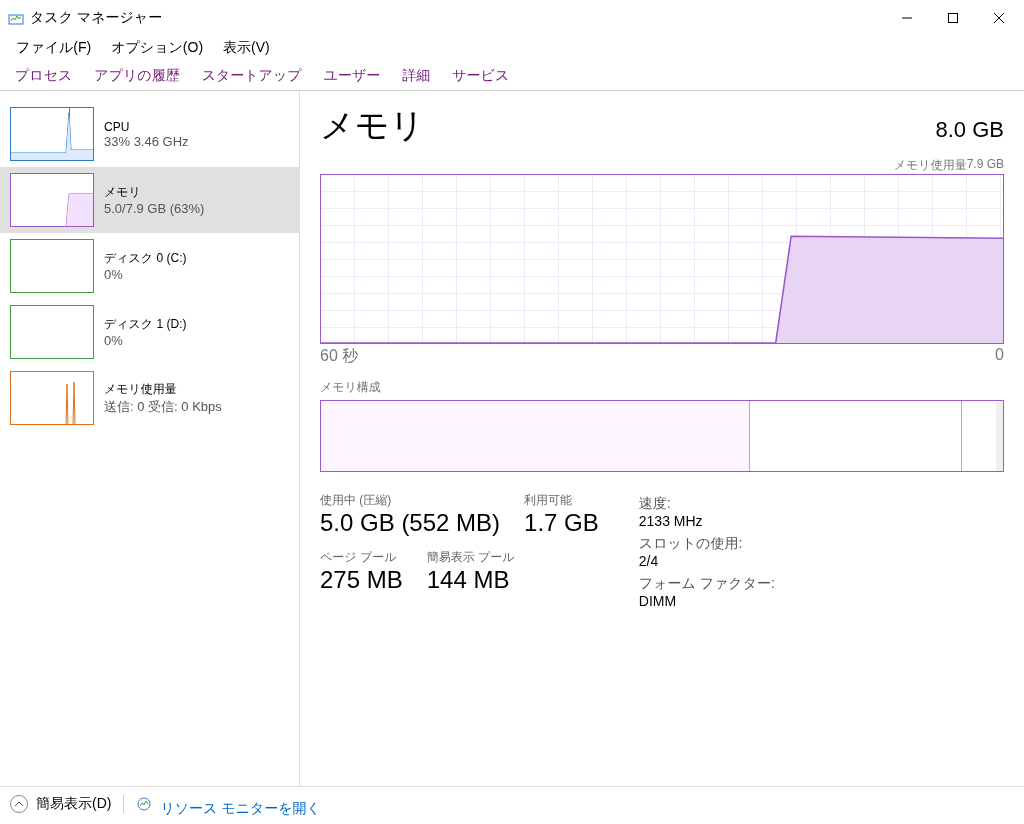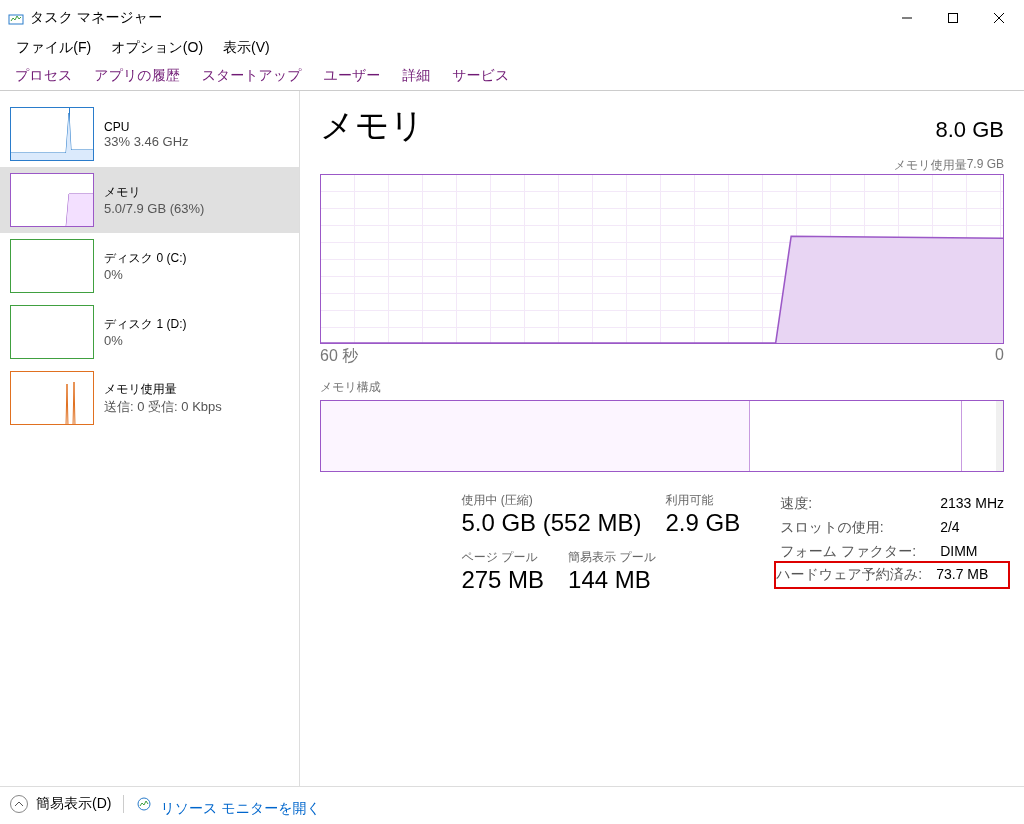--- a/index.html
+++ b/index.html
@@ -55,28 +55,28 @@
 
 .complbl { font-size: 12px; color: #737373; margin-top: 12px; }
 .compbar { border: 1px solid #9b58c7; height: 72px; display: flex; margin-top: 4px; }
 .compseg { height: 100%; }
 .compseg.used { background: #fcf5ff; border-right: 1px solid #c89be0; flex: 63; }
 .compseg.mod  { background: #fff; border-right: 1px solid #c89be0; flex: 31; }
 .compseg.free { background: #fff; flex: 5; }
 .compseg.hw   { background: #f0f0f0; flex: 1; }
 
 
-.stats { display: flex; margin-top: 20px; gap: 40px; justify-content: flex-end; }
+.stats { display: flex; margin-top: 20px; gap: 40px; }
 .statcol { display: flex; flex-direction: column; gap: 12px; }
 .statblk .lbl { font-size: 12px; color: #666; }
 .statblk .val { font-size: 24px; }
 .statrow2 { display: flex; gap: 24px; }
 
 .proptable { font-size: 14px; }
-.proptable .prow { display: flex; padding: 3px 0; }
+.proptable .prow { display: flex; padding: 3px 0; flex-direction: column; }
 .proptable .pk { width: 160px; color: #555; }
 .proptable .pv { }
 .hilite { border: 2px solid #d00; padding: 1px 4px; margin: -3px -6px; }
 
 
 .footer { height: 34px; border-top: 1px solid #ddd; display: flex; align-items: center; padding: 12px 10px; gap: 8px; }
 .collapse-icon { width: 18px; height: 18px; border: 1px solid #888; border-radius: 50%; display: flex; align-items: center; justify-content: center; }
 .collapse-icon svg { width: 8px; height: 8px; }
 .divider { width: 1px; height: 18px; background: #ccc; margin: 0 4px; }
 .rm-icon { width: 16px; height: 16px; display: inline-flex; }
@@ -220,21 +220,21 @@
 
     <div class="stats">
       <div class="statcol">
         <div class="statrow2">
           <div class="statblk">
             <div class="lbl">使用中 (圧縮)</div>
             <div class="val">5.0 GB (552 MB)</div>
           </div>
           <div class="statblk">
             <div class="lbl">利用可能</div>
-            <div class="val">2.9 GB</div>
+            <div class="val">1.7 GB</div>
           </div>
         </div>
         <div class="statrow2">
           <div class="statblk">
             <div class="lbl">ページ プール</div>
             <div class="val">275 MB</div>
           </div>
           <div class="statblk">
             <div class="lbl">簡易表示 プール</div>
             <div class="val">144 MB</div>
@@ -247,24 +247,20 @@
           <span class="pk">速度:</span>
           <span class="pv">2133 MHz</span>
         </div>
         <div class="prow">
           <span class="pk">スロットの使用:</span>
           <span class="pv">2/4</span>
         </div>
         <div class="prow">
           <span class="pk">フォーム ファクター:</span>
           <span class="pv">DIMM</span>
-        </div>
-        <div class="prow hilite">
-          <span class="pk">ハードウェア予約済み:</span>
-          <span class="pv">73.7 MB</span>
         </div>
       </div>
     </div>
 
   </div>
 </div>
 
 <div class="footer">
   <span class="collapse-icon">
     <svg viewBox="0 0 8 8">

